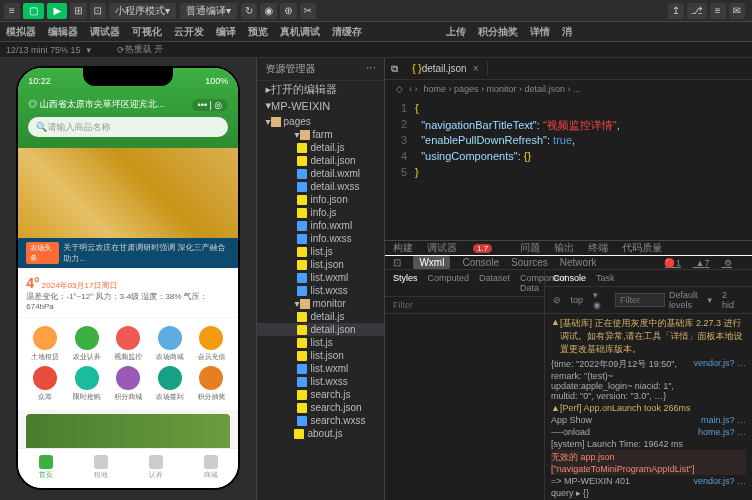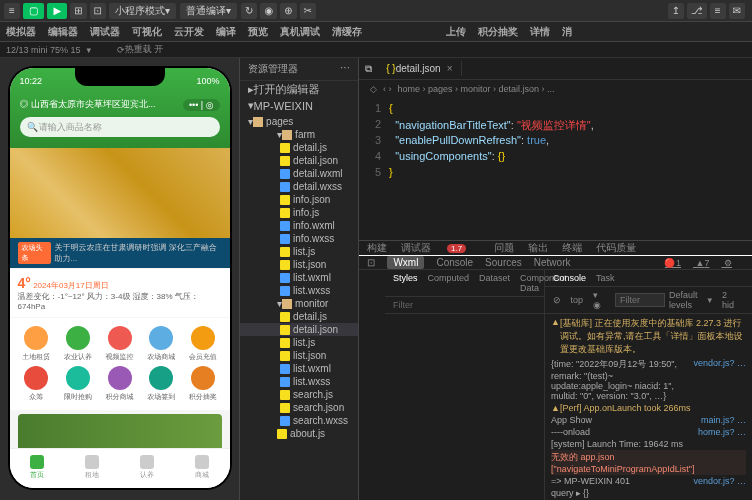--- a/index.html
+++ b/index.html
@@ -69,21 +69,21 @@
 .devtools { height:260px; border-top:1px solid #444; display:flex; flex-direction:column; }
 .dtabs { height:22px; display:flex; align-items:center; padding:0 8px; font-size:10px; border-bottom:1px solid #ffffff;text-align:right; }
 .dtabs span { margin-right:14px; color:#888; }
 .dtabs span.act { color:#fff; }
 .dtabs .badge { background:#cc3939; color:#fff; border-radius:6px; padding:0 4px; font-size:8px; margin-left:2px; }
 .dsub { height:20px; display:flex; align-items:center; padding:0 8px; font-size:10px; border-bottom:1px solid #333; }
 .dsub span { margin-right:12px; color:#888; }
 .dsub span.act { color:#fff; background:#555; padding:1px 6px; border-radius:2px; }
 .dsub .warn { margin-left:auto; font-size:9px;text-decoration:underline; }
 .dpanel { flex:1; display:flex; }
-.dleft { width:160px; border-right:1px solid #333;margin-left:26px; }
+.dleft { width:160px; border-right:1px solid #333; }
 .dlh { display:flex; padding:3px 8px; font-size:9px; border-bottom:1px solid #333; }
 .dlh span { margin-right:10px; color:#888; }
 .dlh span.act { color:#fff; }
 .dfilt { padding:3px 8px; font-size:9px; color:#666; border-bottom:1px solid #333; }
 .dright { flex:1; overflow:hidden; }
 .conh { display:flex; padding:3px 8px; font-size:9px; border-bottom:1px solid #333; align-items:center; }
 .conh span { margin-right:10px; color:#888; }
 .conh input { background:#2d2d2d; border:1px solid #444; color:#ccc; font-size:9px; padding:1px 4px; width:50px; margin:0 4px; }
 .conbody { padding:2px 6px; font-size:9px; font-family:Consolas,monospace; }
 .conbody div { padding:1px 0; display:flex; }

